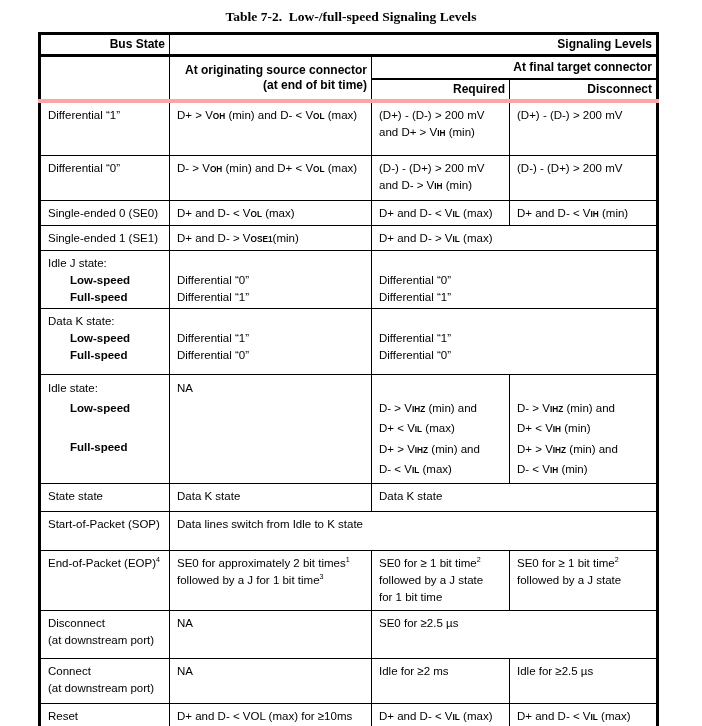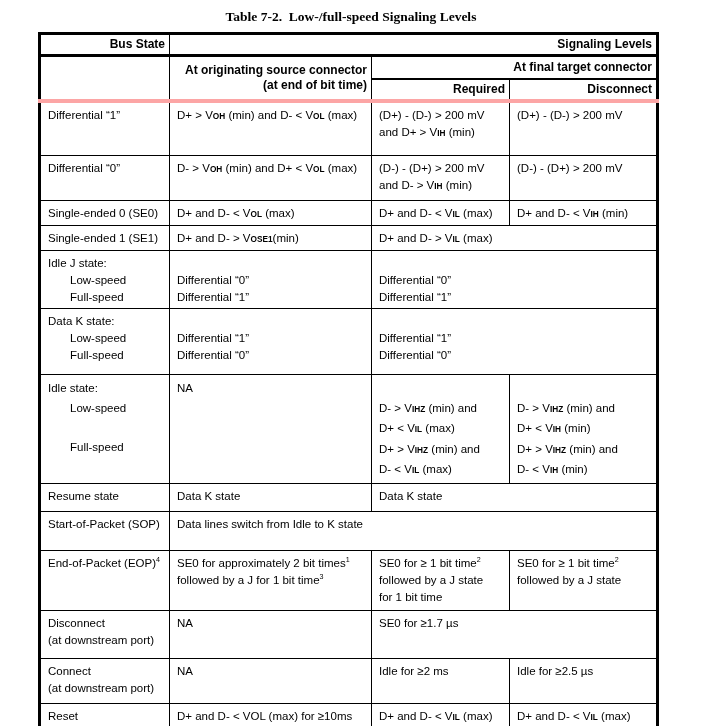--- a/index.html
+++ b/index.html
@@ -38,21 +38,21 @@
     font-size:12px;
     line-height:15px;
     padding:2px 4px;
   }
   tr.h1 td{border-bottom:3px solid #000;}
   td.hb{border-bottom:4px solid #fca5a5;}
   td.ftc{border-bottom:2px solid #000;}
   .line{min-height:17px;white-space:nowrap;}
   tr.tall td{line-height:19.5px;margin-top:48px;}
   tr.tall .line{min-height:19.5px;}
-  .indent{padding-left:22px;}
+  .indent{padding-left:22px;font-weight:bold;}
   .sub{font-size:0.72em;font-weight:bold;}
   .sup{font-size:0.62em;vertical-align:super;line-height:0;}
 </style>
 </head>
 <body>
 
 <div class="page-title">Table 7-2.  Low-/full-speed Signaling Levels</div>
 
 <table class="sig">
   <colgroup>
@@ -193,21 +193,21 @@
       <div class="line"></div>
       <div class="line">D- &gt; V<span class="sub">IHZ</span> (min) and</div>
       <div class="line">D+ &lt; V<span class="sub">IH</span> (min)</div>
       <div class="line">D+ &gt; V<span class="sub">IHZ</span> (min) and</div>
       <div class="line">D- &lt; V<span class="sub">IH</span> (min)</div>
     </td>
   </tr>
 
   <tr style="height:28px">
     <td>
-          <div class="line">Resume state</div>
+          <div class="line">State state</div>
         </td>
     <td>
           <div class="line">Data K state</div>
         </td>
     <td colspan="2">
           <div class="line">Data K state</div>
         </td>
   </tr>
 
   <tr style="height:39px">
@@ -240,21 +240,21 @@
 
   <tr style="height:48px">
     <td>
       <div class="line">Disconnect</div>
       <div class="line">(at downstream port)</div>
     </td>
     <td>
           <div class="line">NA</div>
         </td>
     <td colspan="2">
-          <div class="line">SE0 for ≥1.7 µs</div>
+          <div class="line">SE0 for ≥2.5 µs</div>
         </td>
   </tr>
 
   <tr style="height:45px">
     <td>
       <div class="line">Connect</div>
       <div class="line">(at downstream port)</div>
     </td>
     <td>
           <div class="line">NA</div>

